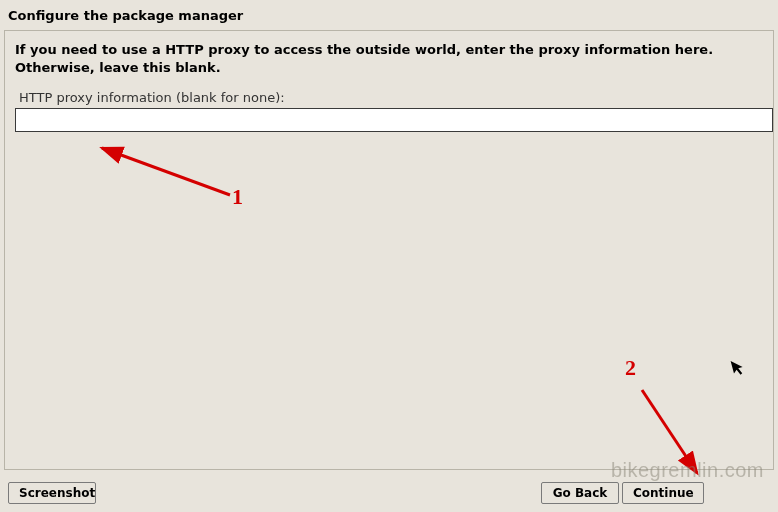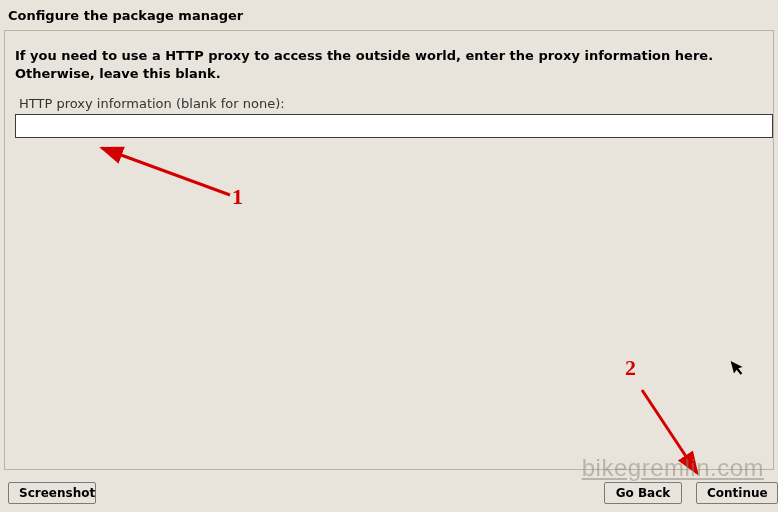--- a/index.html
+++ b/index.html
@@ -16,21 +16,21 @@
     top: 8px; left: 8px;
     font-weight: bold;
     font-size: 13px;
   }
   .panel {
     position: absolute;
     top: 30px; left: 4px;
     width: 770px; height: 440px;
     border: 1px solid #b8b4a8;
     background: #e8e4dc;
-    padding: 16px 8px;
+    padding: 10px 8px;
   }
   .body-text {
     font-weight: bold;
     font-size: 13px;
     line-height: 1.35;
     margin: 0 0 14px 2px;
   }
   .field-label {
     font-size: 13px;
     color: #333;
@@ -44,39 +44,39 @@
     border: 1px solid #3a3a3a;
     background: #fff;
     padding: 3px 4px;
     font-family: inherit;
     font-size: 13px;
     outline: none;
   }
   .footer {
     position: absolute;
     left: 0; bottom: 0;
-    width: 778px; height: 34px;
+    width: 715px; height: 34px;
   }
   .btn {
     position: absolute;
     height: 22px;
     background: #e8e4dc;
     border: 1px solid #7a7a7a;
     border-radius: 2px;
     font-family: inherit;
     font-size: 12px;
     font-weight: bold;
     color: #000;
     padding: 0 10px;
     line-height: 20px;
     cursor: pointer;
   }
   .btn-screenshot { left: 8px;  bottom: 8px; width: 88px; }
   .btn-goback     { right: 96px; bottom: 8px; width: 78px; }
-  .btn-continue   { right: 0;  bottom: 8px; width: 82px; }
+  .btn-continue   { right: 11px;  bottom: 8px; width: 82px; }
 
   
   .anno { position: absolute; pointer-events: none; }
   .anno-num {
     position: absolute;
     color: #d40000;
     font-weight: bold;
     font-size: 22px;
     font-family: Georgia, serif;
   }
@@ -84,26 +84,25 @@
   .num2 { left: 625px; top: 355px; }
   .cursor {
     position: absolute;
     left: 732px; top: 358px;
     font-size: 16px; color: #000;
     transform: rotate(-15deg);
   }
   .watermark {
     position: absolute;
     right: 14px; bottom: 30px;
-    font-size: 24px;
+    font-size: 20px;
     color: #8a8678;
     opacity: 0.5;
     letter-spacing: 0.5px;
     font-family: Arial, sans-serif;
-    text-decoration: underline;
   }
 </style>
 </head>
 <body>
 
 <div class="title">Configure the package manager</div>
 
 <div class="panel">
   <p class="body-text">If you need to use a HTTP proxy to access the outside world, enter the proxy information here. Otherwise, leave this blank.</p>
   <div class="field-label">HTTP proxy information (blank for none):</div>

